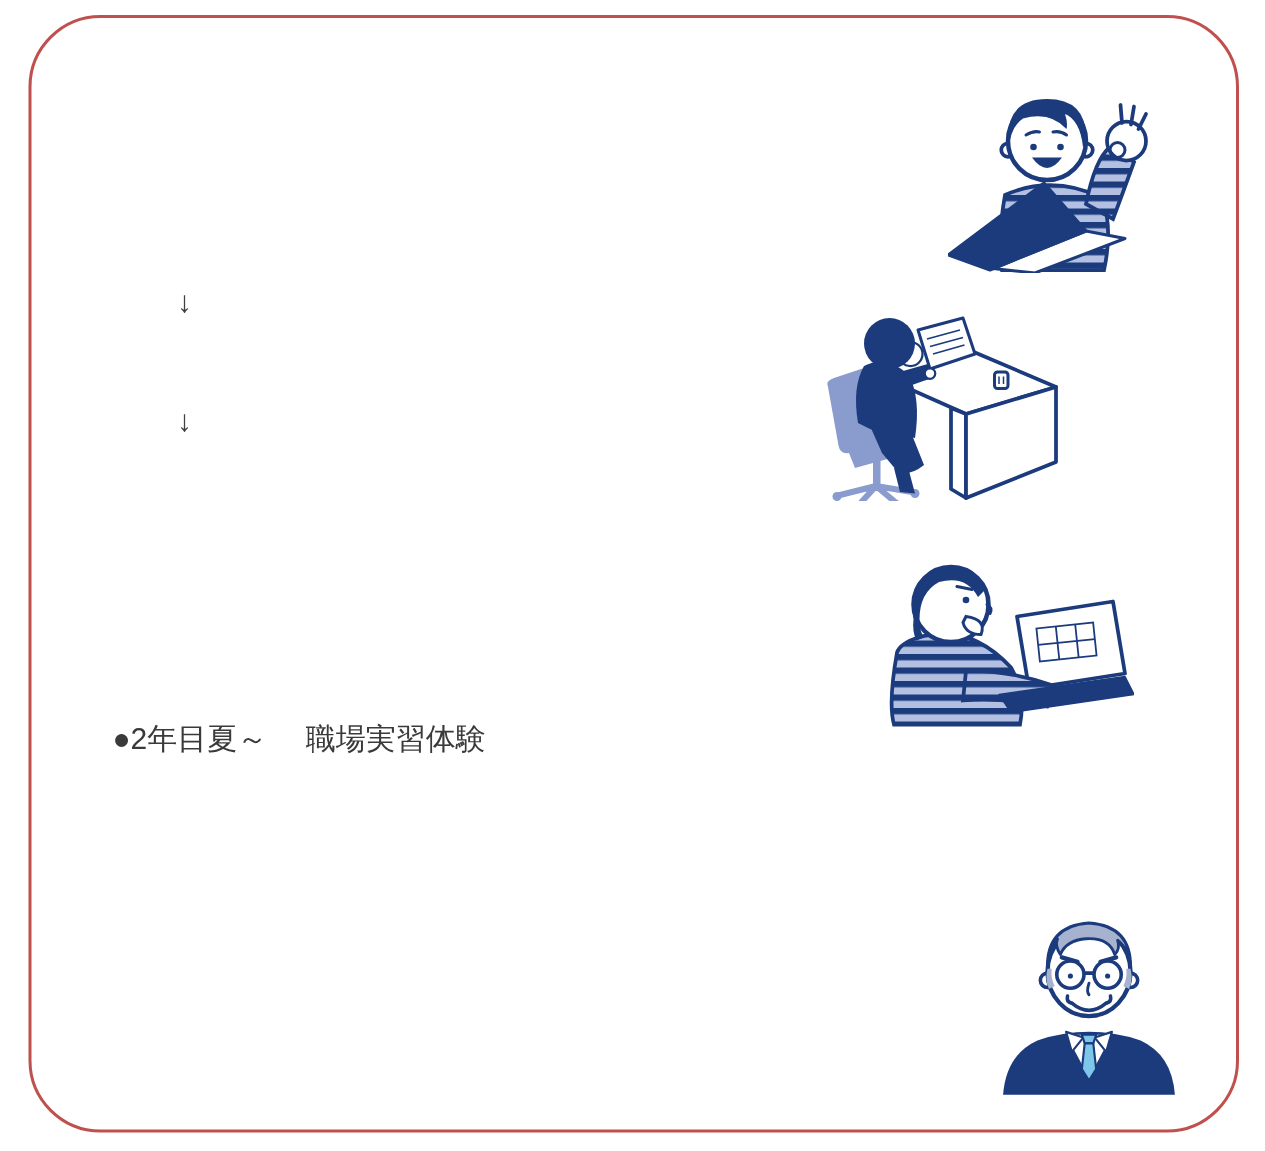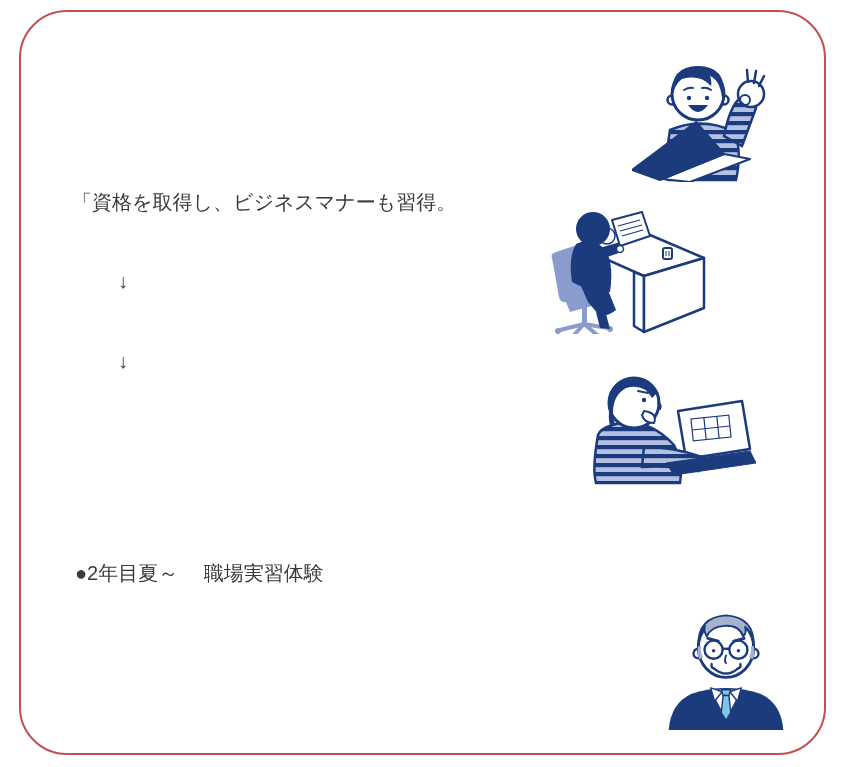--- a/index.html
+++ b/index.html
@@ -38,21 +38,20 @@
   #illus4{ left:663px; top:600px; width:126px; height:130px; }
 </style>
 </head>
 <body>
 
 <div class="frame"></div>
 
 <div class="content">
 
   <div>
-    <div>「資格を取得し、ビジネスマナーも習得。</div>
     <div class="arrow">↓</div>
     <div class="arrow">↓</div>
   </div>
 
   <div>
     <div class="heading">●2年目夏～　 職場実習体験</div>
     
     
     
     

